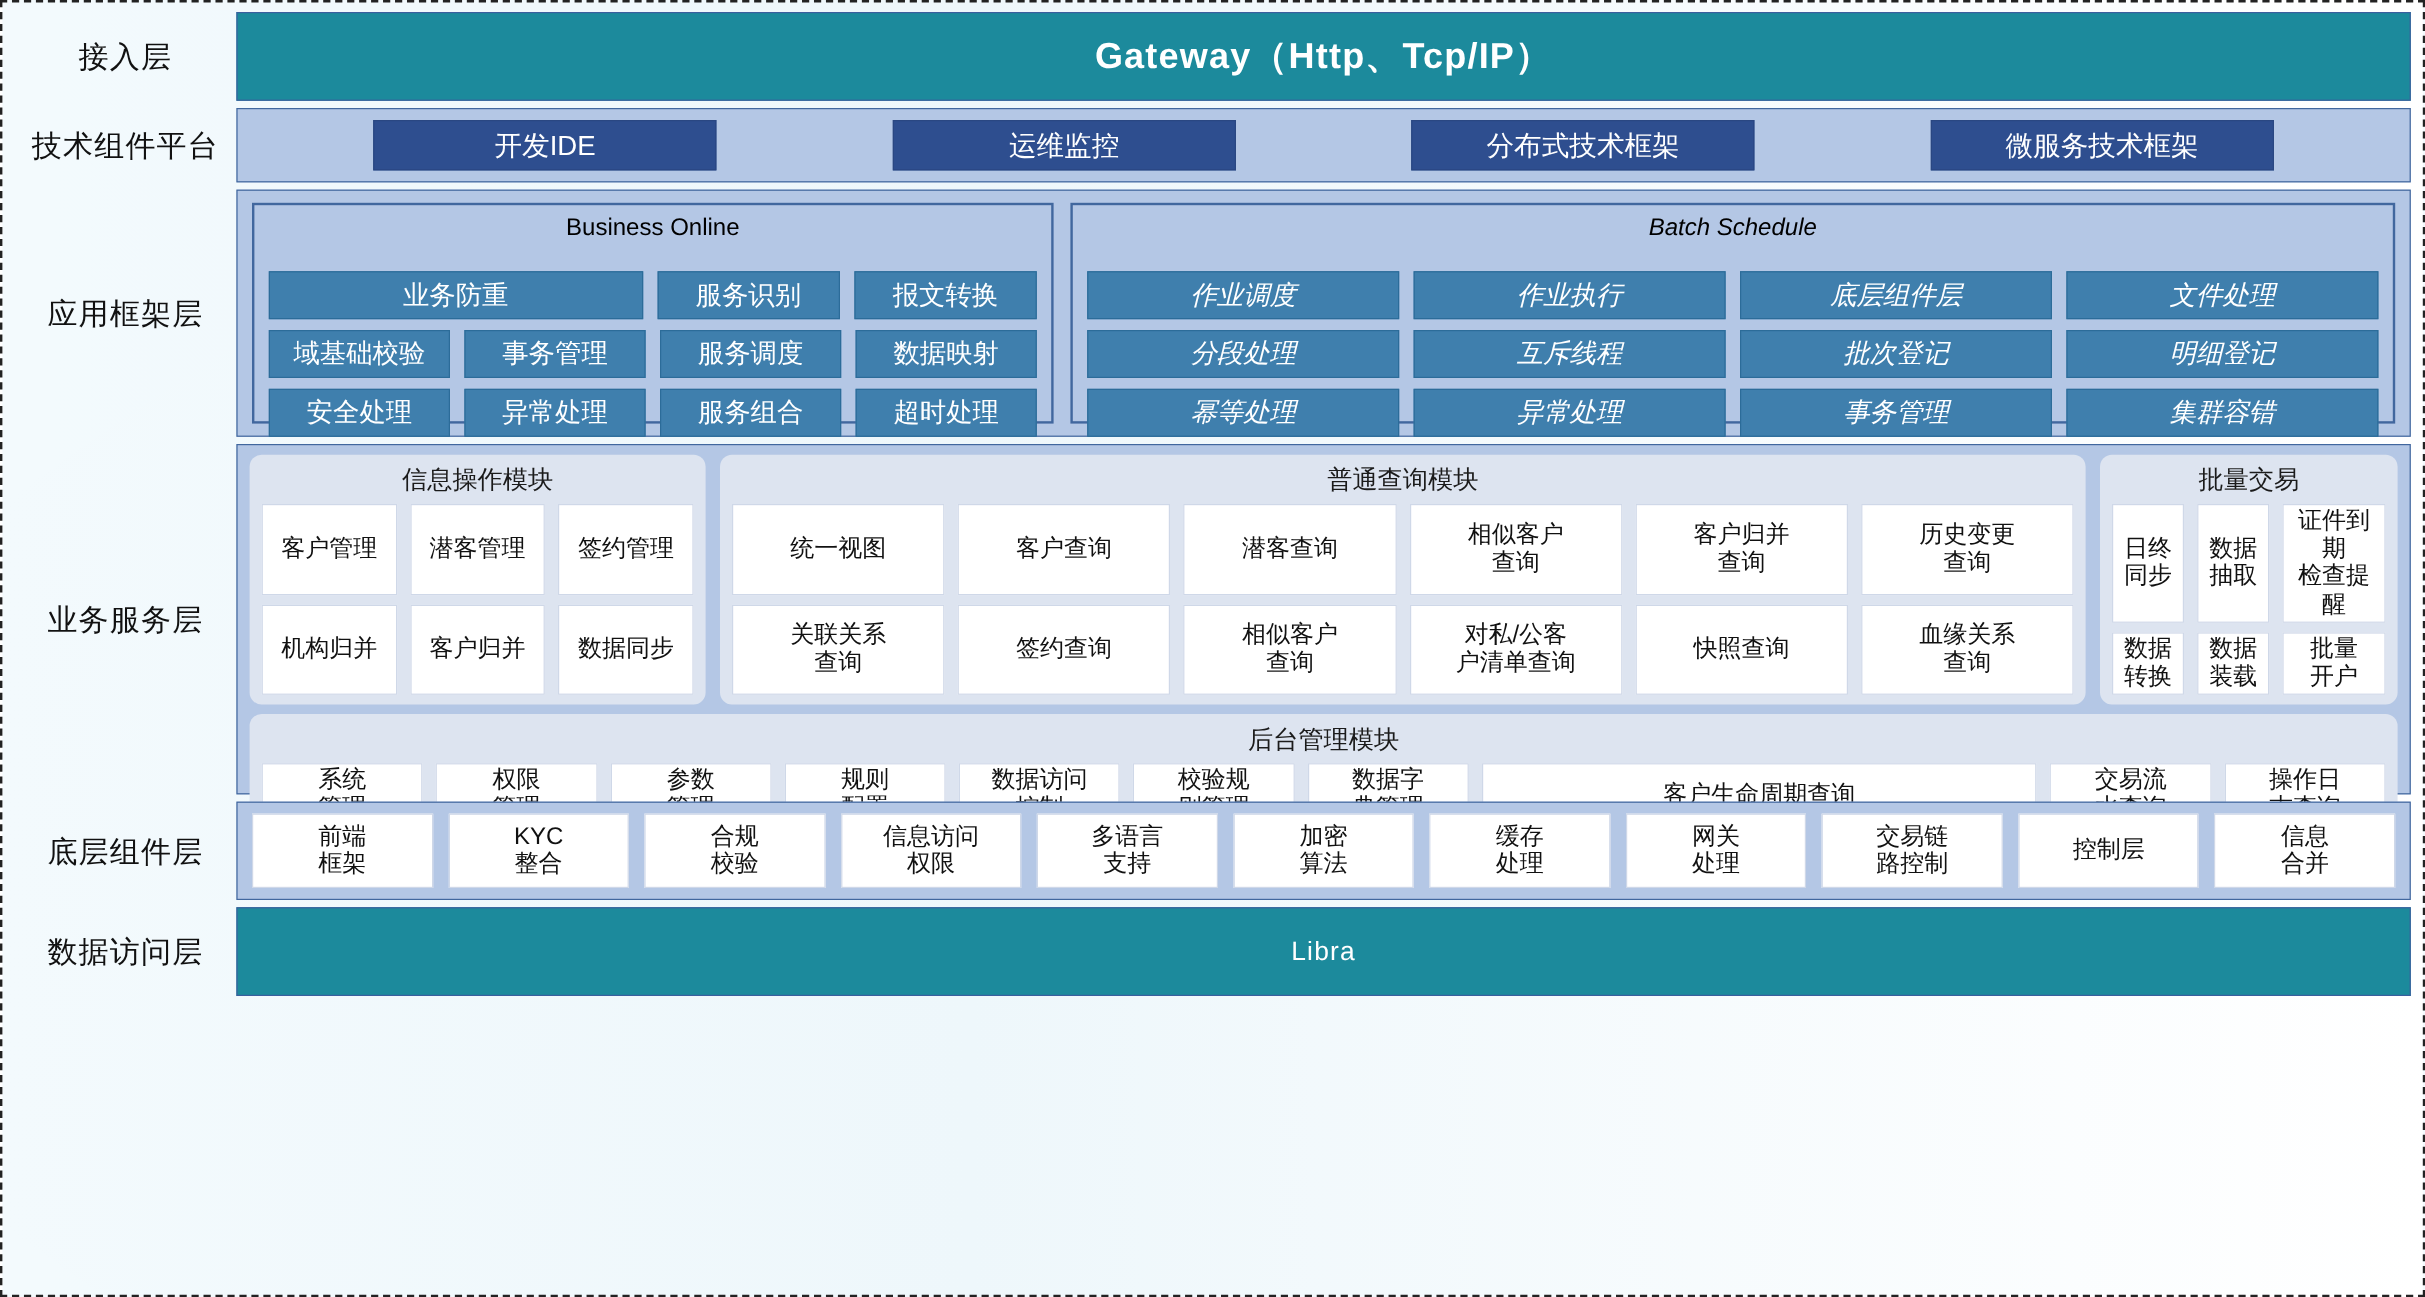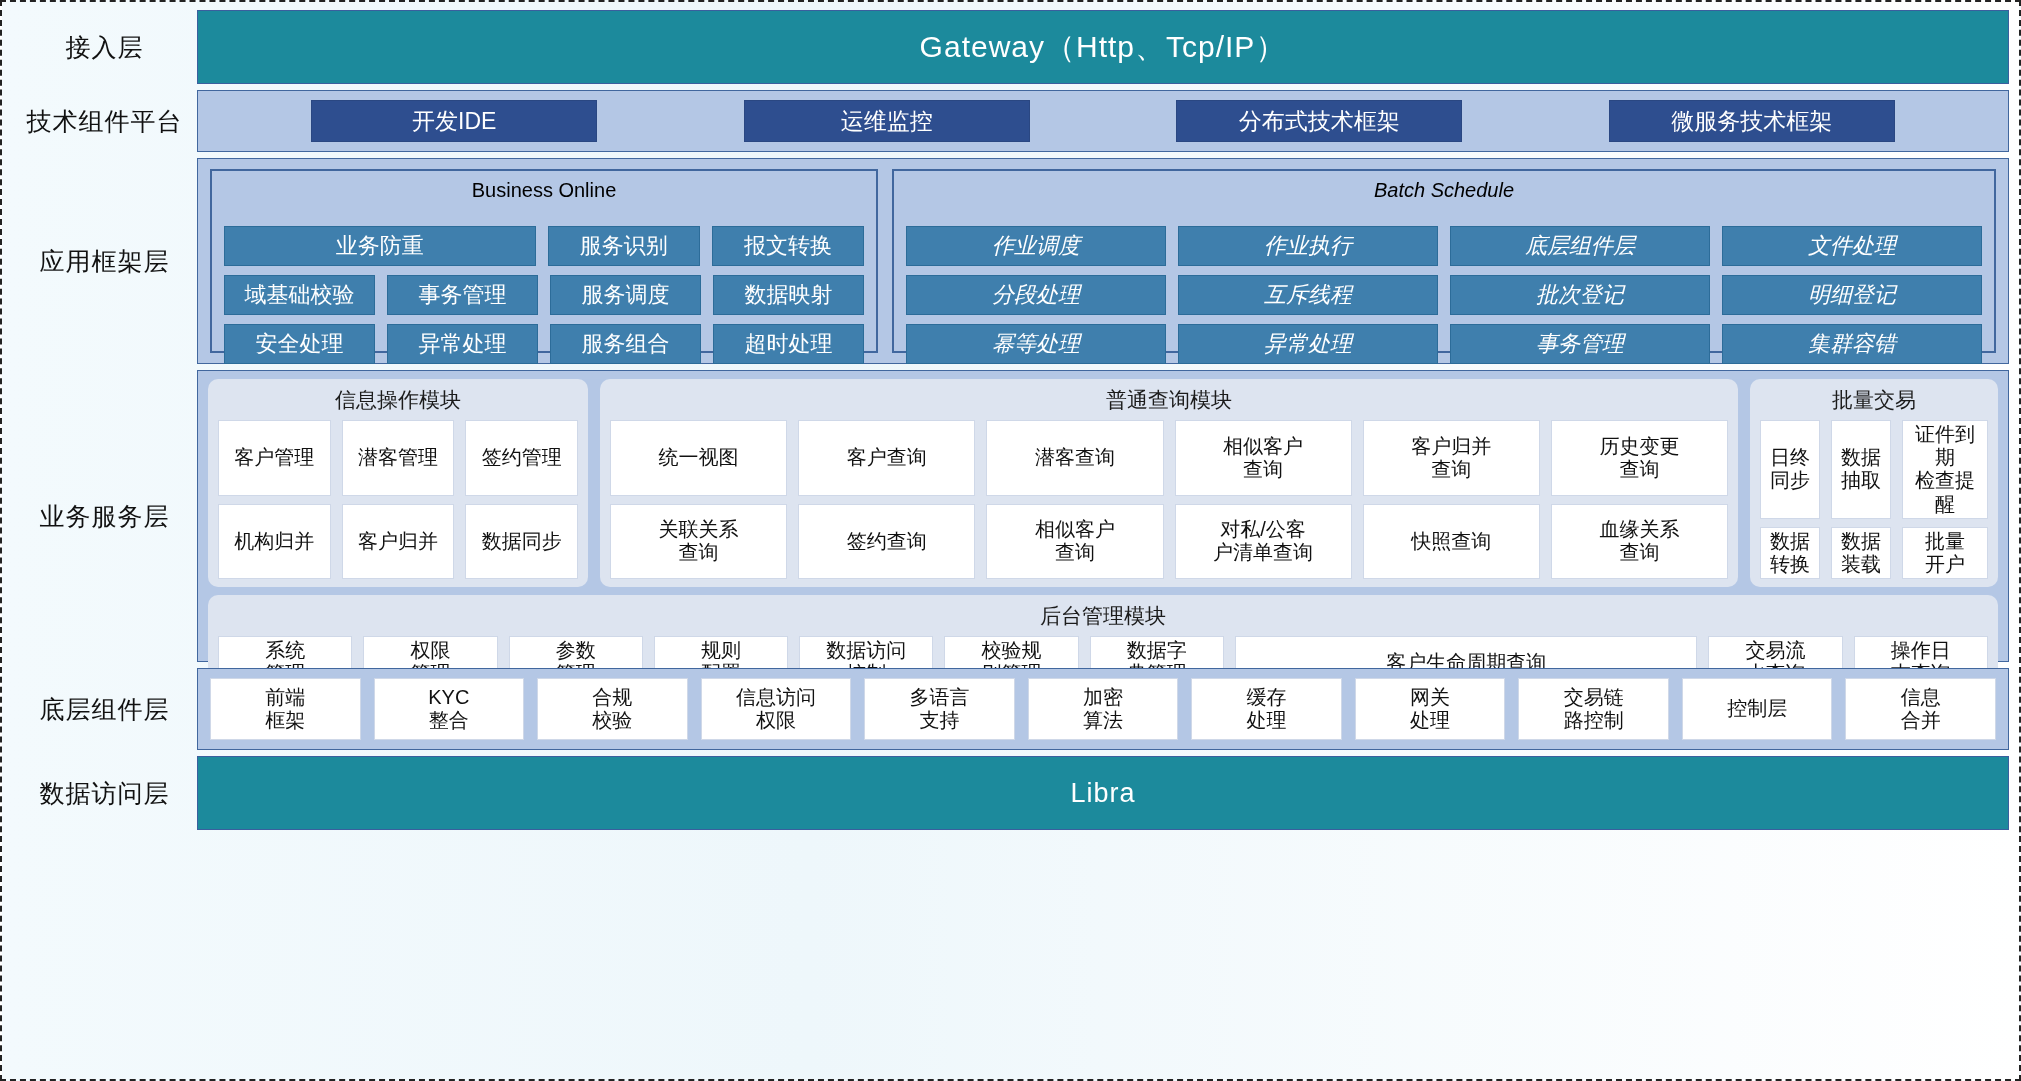--- a/index.html
+++ b/index.html
@@ -24,22 +24,22 @@
     font-family:"Liberation Sans","DejaVu Sans",sans-serif;
   }
   .body{flex:1;display:flex;}
 
   
   .teal{
     flex:1;background:#1c8a9c;border:1px solid #3a5f9e;
     display:flex;align-items:center;justify-content:center;
     color:#fff;font-size:30px;letter-spacing:1px;
   }
-  .teal.gw{height:72px;}
-  .teal.libra{height:72px;font-size:27px;}
+  .teal.gw{height:72px;font-weight:bold;}
+  .teal.libra{height:72px;font-size:22px;}
 
   
   .panel{
     flex:1;background:#b4c7e5;border:1px solid #41679e;
     box-sizing:border-box;
   }
   .panel.tech{height:62px;display:flex;align-items:center;justify-content:space-around;padding:0 40px;}
   .dark-btn{
     background:#2e4e8f;color:#fff;font-size:23px;
     height:40px;min-width:240px;padding:0 22px;

